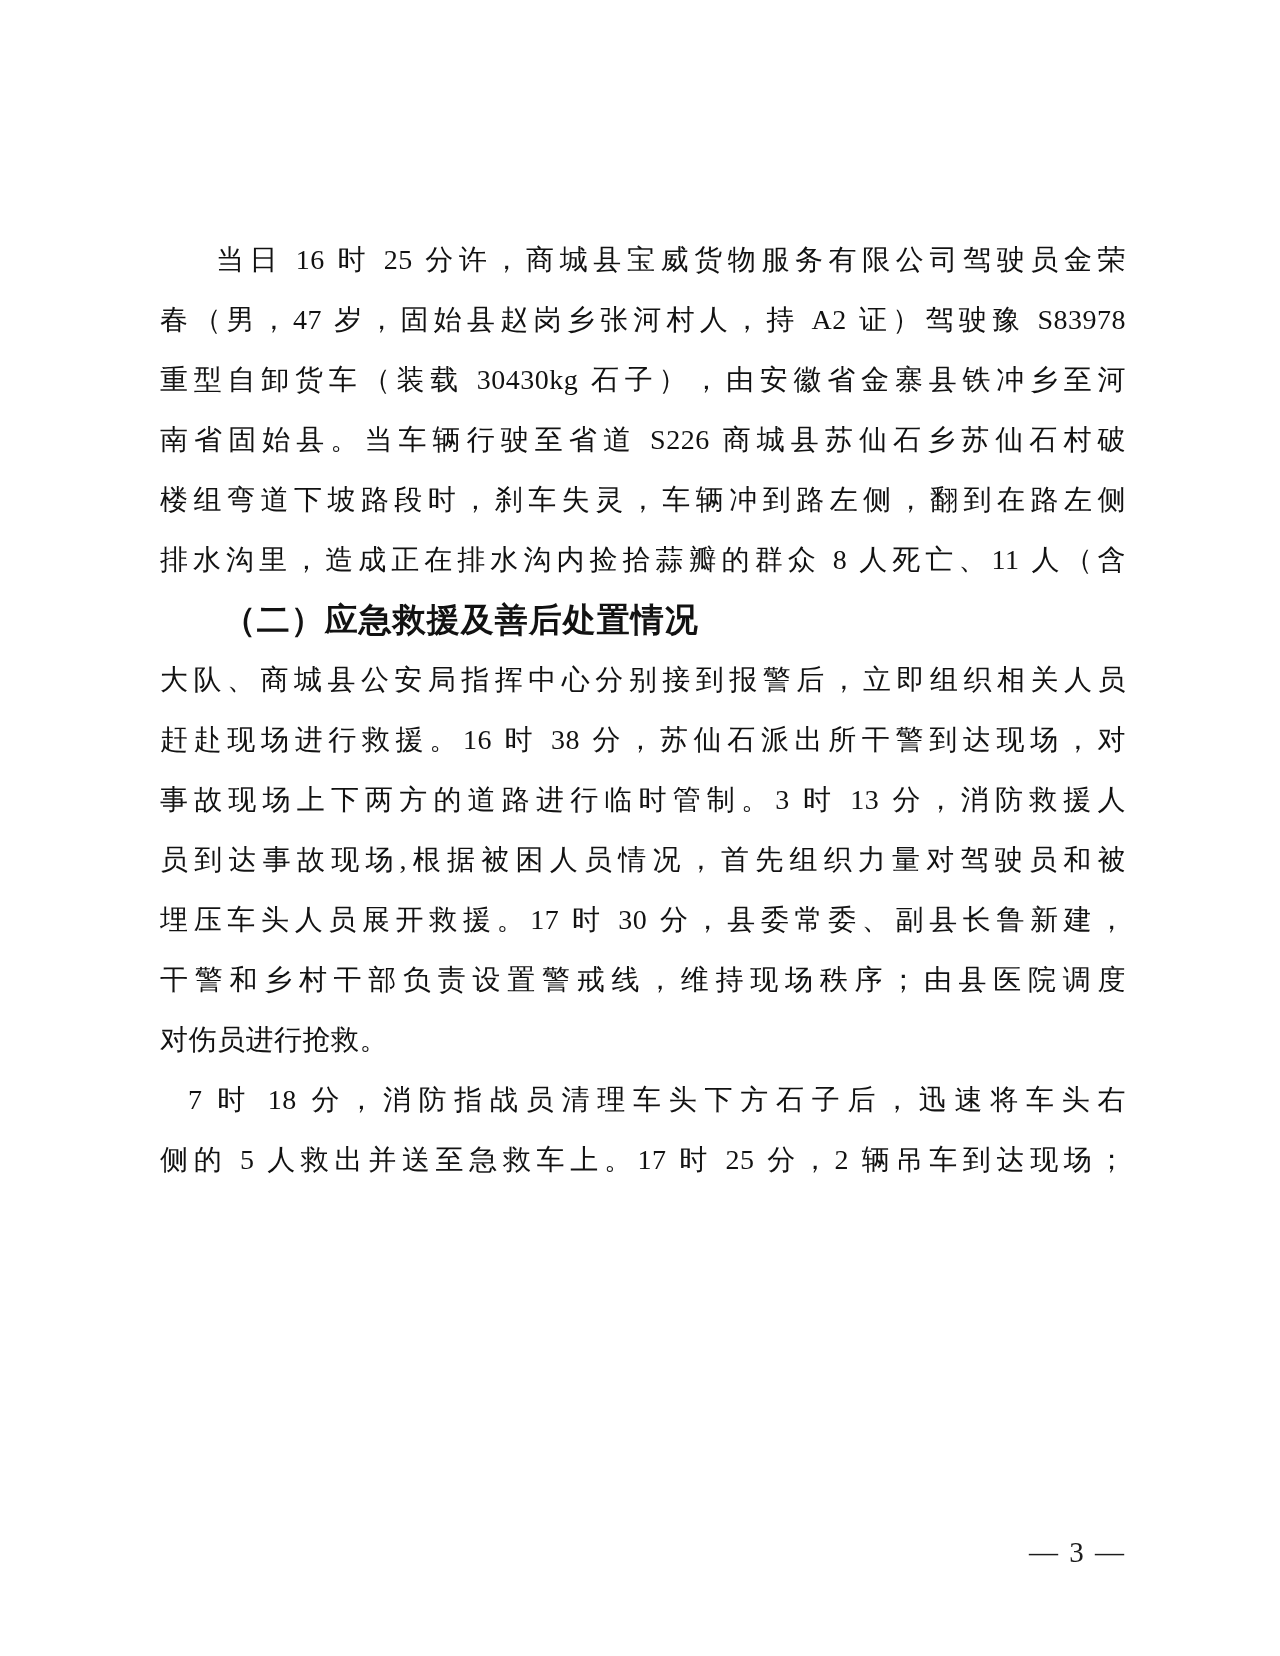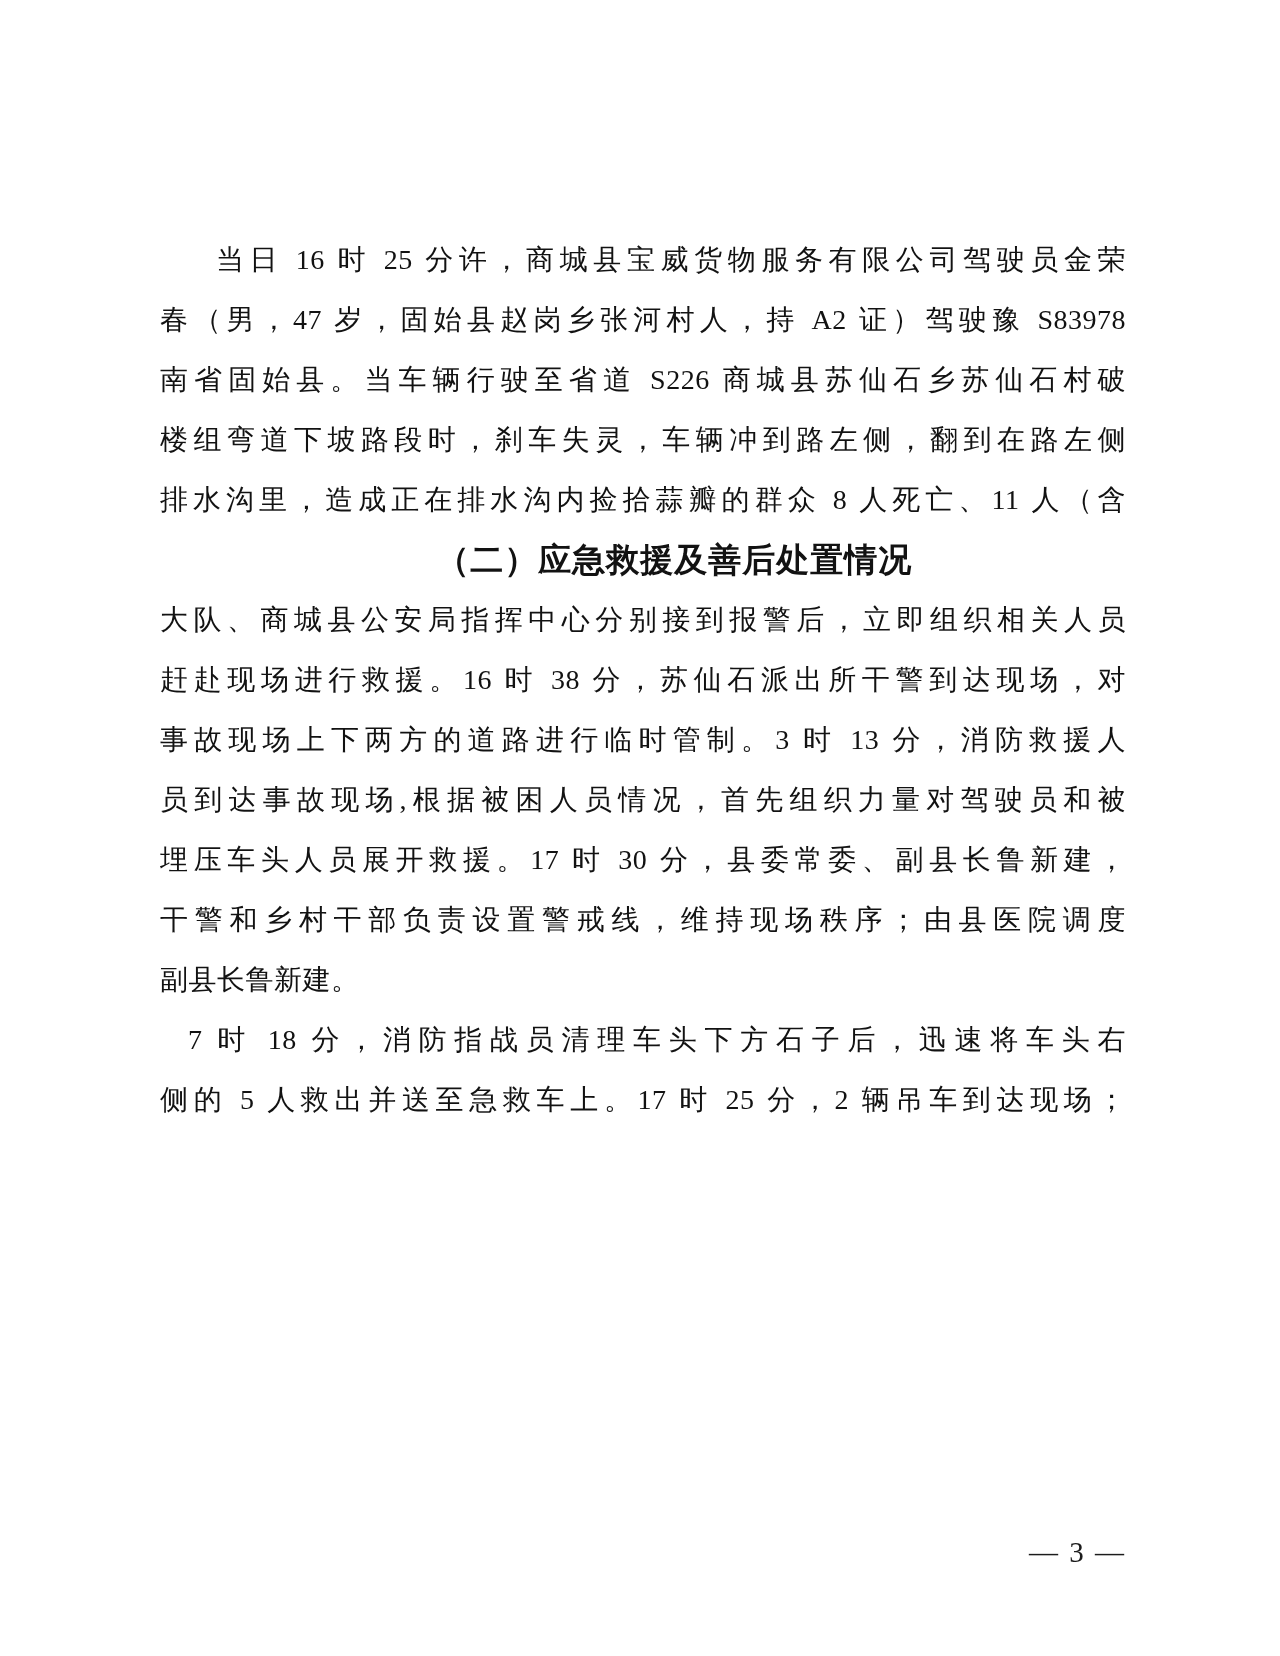--- a/index.html
+++ b/index.html
@@ -39,21 +39,20 @@
     text-align: justify;
     text-align-last: justify;
   }
   .indent2 { text-indent: 2em; }
   .indent1 { text-indent: 1em; }
   .heading {
     font-weight: bold;
     font-size: 33px;
     text-indent: 1.9em;
     letter-spacing: 1px;
-    text-align: center;
   }
   .page-number {
     position: absolute;
     left: 160px;
     top: 1532px;
     width: 966px;
     text-align: right;
     font-size: 29px;
     line-height: 40px;
     color: #1c1c1c;
@@ -62,35 +61,36 @@
 </style>
 </head>
 <body>
 
 <div class="page">
   <div class="content">
 
     <div class="paragraph">
       <div class="line indent2 just">当日 16 时 25 分许，商城县宝威货物服务有限公司驾驶员金荣</div>
       <div class="line just">春（男，47 岁，固始县赵岗乡张河村人，持 A2 证）驾驶豫 S83978</div>
+      <div class="line just">重型自卸货车（装载 30430kg 石子），由安徽省金寨县铁冲乡至河</div>
       <div class="line just">南省固始县。当车辆行驶至省道 S226 商城县苏仙石乡苏仙石村破</div>
       <div class="line just">楼组弯道下坡路段时，刹车失灵，车辆冲到路左侧，翻到在路左侧</div>
       <div class="line just">排水沟里，造成正在排水沟内捡拾蒜瓣的群众 8 人死亡、11 人（含</div>
     </div>
 
     <div class="line heading">（二）应急救援及善后处置情况</div>
 
     <div class="paragraph">
       <div class="line just">大队、商城县公安局指挥中心分别接到报警后，立即组织相关人员</div>
       <div class="line just">赶赴现场进行救援。16 时 38 分，苏仙石派出所干警到达现场，对</div>
       <div class="line just">事故现场上下两方的道路进行临时管制。3 时 13 分，消防救援人</div>
       <div class="line just">员到达事故现场,根据被困人员情况，首先组织力量对驾驶员和被</div>
       <div class="line just">埋压车头人员展开救援。17 时 30 分，县委常委、副县长鲁新建，</div>
       <div class="line just">干警和乡村干部负责设置警戒线，维持现场秩序；由县医院调度</div>
-      <div class="line">副县长鲁新建。</div>
+      <div class="line">对伤员进行抢救。</div>
     </div>
 
     <div class="paragraph">
       <div class="line indent1 just">7 时 18 分，消防指战员清理车头下方石子后，迅速将车头右</div>
       <div class="line just">侧的 5 人救出并送至急救车上。17 时 25 分，2 辆吊车到达现场；</div>
     </div>
 
   </div>
 
   <div class="page-number">— 3 —</div>

